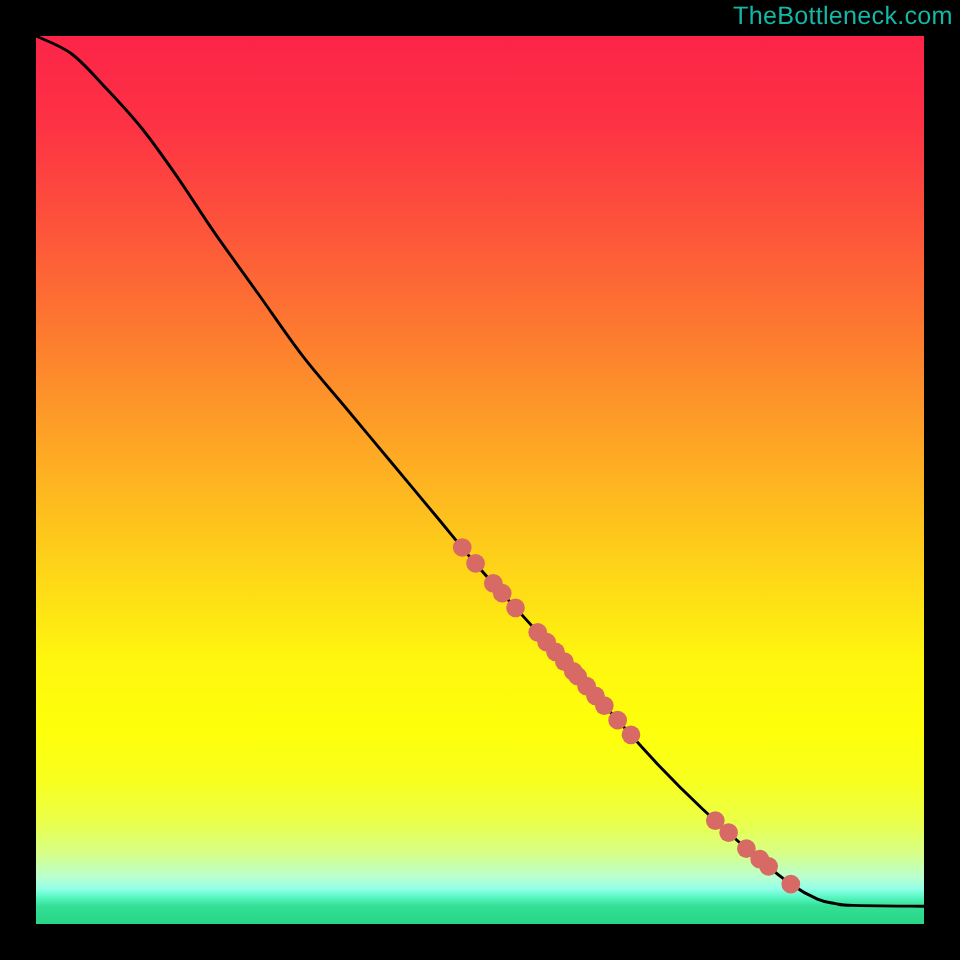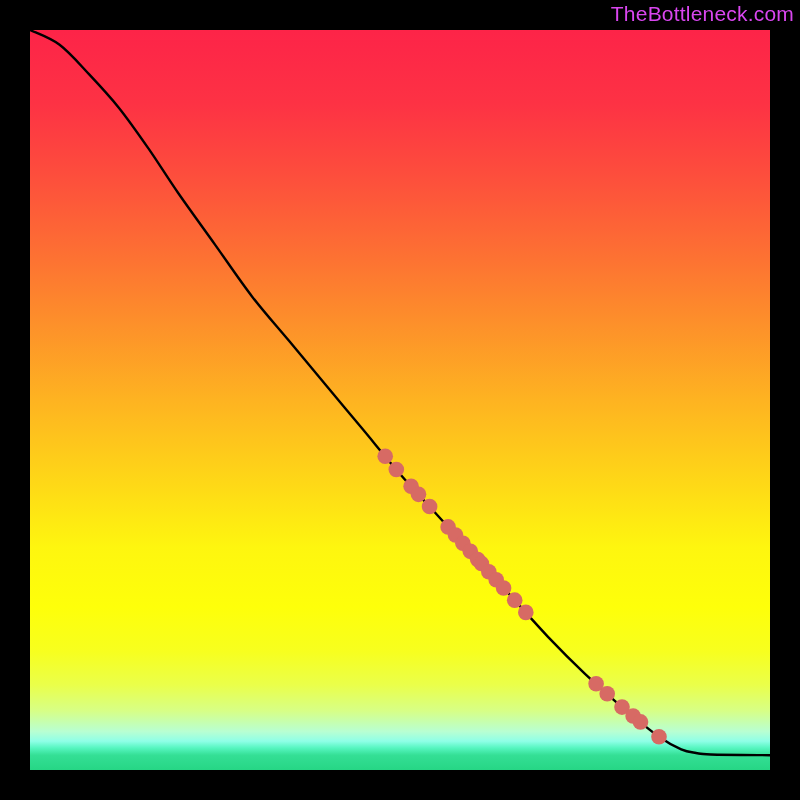--- a/index.html
+++ b/index.html
@@ -37,21 +37,21 @@
     top: 0;
     width: 100%;
     height: 100%;
   }
   .watermark {
     position: absolute;
     top: 2px;
     right: 6px;
     font-family: Arial, Helvetica, sans-serif;
     font-size: 21px;
-    color: #d946ef;
+    color: #14b8a6;
     font-weight: 500;
     letter-spacing: 0.2px;
     user-select: none;
     text-align: right;
   }
 </style>
 </head>
 <body>
 
 <div class="chart-wrap">

